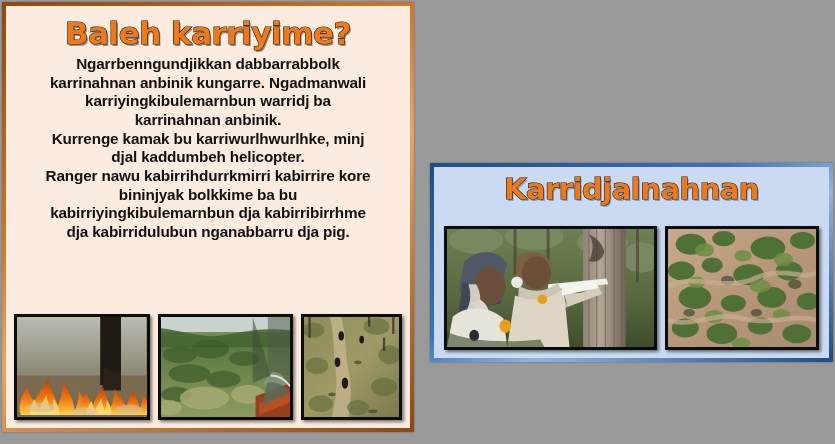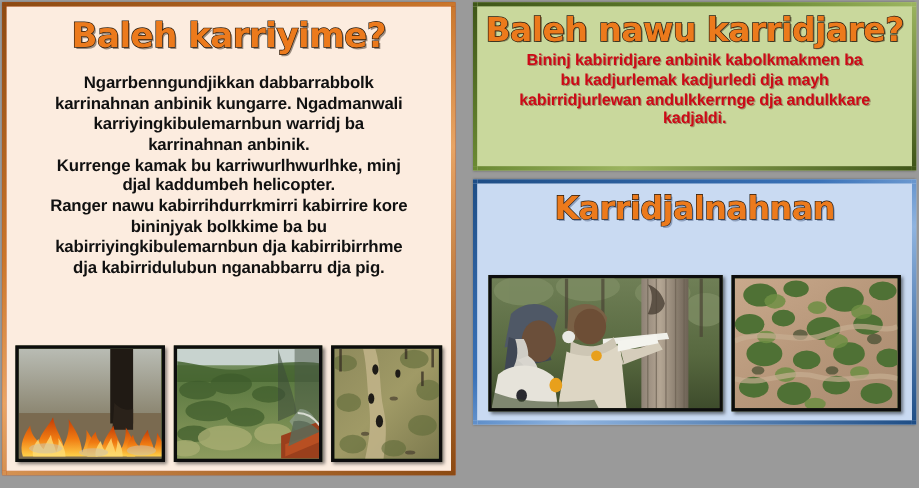--- a/index.html
+++ b/index.html
@@ -20,40 +20,40 @@
   .panel-inner {
     width: 100%; height: 100%;
     display: flex; flex-direction: column;
     align-items: center;
     overflow: hidden;
   }
 
   
   #panel-left {
     left: 2px; top: 2px; width: 412px; height: 430px;
-    background: #c2410c;
+    background: #5eead4;
     border: 4px solid;
     border-image: linear-gradient(150deg,#8c4a12 0%,#c9762b 35%,#e8a463 55%,#8c4a12 100%) 1;
     box-shadow: 0 0 2px rgba(0,0,0,.35);
   }
   #panel-left .panel-inner { background: #fcecdf; padding: 6px 8px 0; }
 
   
   #panel-green {
     left: 430px; top: 2px; width: 403px; height: 153px;
     background: #c7d79a;
     border: 4px solid;
     border-image: linear-gradient(150deg,#3f5618 0%,#6b8a34 40%,#9bb45f 60%,#3f5618 100%) 1;
     box-shadow: 0 0 2px rgba(0,0,0,.35);
   }
   #panel-green .panel-inner { background: #c9d89c; padding: 4px 6px 0; }
 
   
   #panel-blue {
-    left: 430px; top: 163px; width: 403px; height: 223px;
+    left: 430px; top: 163px; width: 403px; height: 199px;
     background: #c7d9f1;
     border: 4px solid;
     border-image: linear-gradient(150deg,#1f4e86 0%,#3a72b8 40%,#8fb4e0 60%,#1f4e86 100%) 1;
     box-shadow: 0 0 2px rgba(0,0,0,.35);
   }
   #panel-blue .panel-inner { background: #c9daf2; padding: 4px 6px 0; }
 
   
   .title {
     font-family: "DejaVu Sans", sans-serif;
@@ -75,21 +75,21 @@
   
   .body-text {
     text-align: center;
     font-weight: bold;
     line-height: 1.22;
     white-space: pre-line;
   }
   #text-left {
     color: #111111;
     font-size: 15.3px;
-    margin-top: 18px;
+    margin-top: 6px;
     letter-spacing: -0.15px;
   }
   #text-green {
     color: #cc0a17;
     font-size: 14.6px;
     margin-top: 4px;
     letter-spacing: -0.1px;
     text-shadow: 1px 1px 0 rgba(80,10,10,.35);
   }
   #text-blue {
@@ -246,29 +246,20 @@
               <ellipse cx="58" cy="48" rx="4" ry="2"></ellipse>
                 <ellipse cx="30" cy="82" rx="4" ry="2"></ellipse>
               <ellipse cx="74" cy="100" rx="5" ry="2"></ellipse>
             </g>
           </svg>
         </div>
       </div>
     </div>
   </div>
 
-  <div class="panel" id="panel-green">
-    <div class="panel-inner">
-      <div class="title" id="title-green">Baleh nawu karridjare?</div>
-      <div class="body-text" id="text-green">Bininj kabirridjare anbinik kabolkmakmen ba
-bu kadjurlemak kadjurledi dja mayh
-kabirridjurlewan andulkkerrnge dja andulkkare
-kadjaldi.</div>
-    </div>
-  </div>
 
   <div class="panel" id="panel-blue">
     <div class="panel-inner">
       <div class="title" id="title-blue">Karridjalnahnan</div>
 
       <div class="photo-row">
         <div class="photo" style="width:213px;height:124px;">
           <svg viewBox="0 0 213 124" preserveAspectRatio="none" aria-hidden="true">
             <defs>
               <linearGradient id="forest" x1="0" y1="0" x2="0" y2="1">

